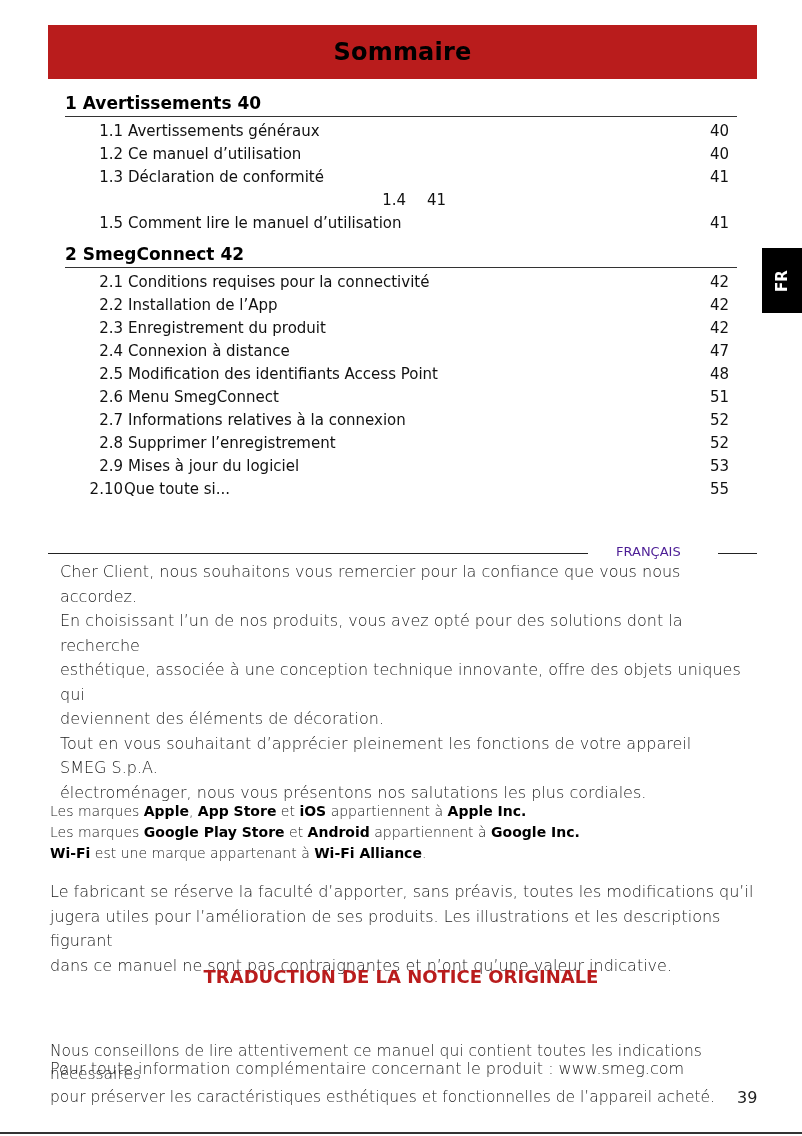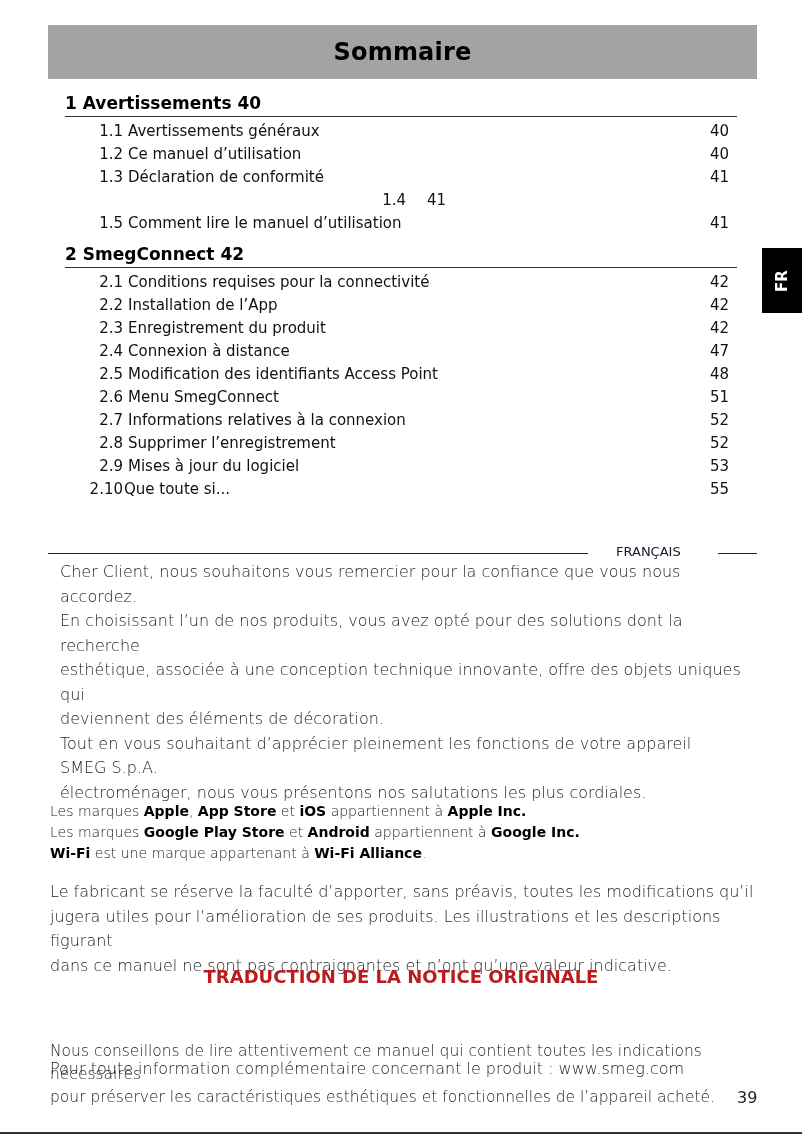--- a/index.html
+++ b/index.html
@@ -1,36 +1,36 @@
 <!DOCTYPE html>
 <html><head>
 <meta charset="utf-8">
 <style>
   html, body { margin:0; padding:0; background:#fff; }
   body { width:802px; height:1136px; position:relative; overflow:hidden;
          font-family:"DejaVu Sans", "Liberation Sans", sans-serif; color:#111; }
   .title-band { position:absolute; left:48px; top:25px; width:709px; height:54px;
-                background:#a3a3a3; display:flex; align-items:center; justify-content:center; }
+                background:#b91c1c; display:flex; align-items:center; justify-content:center; }
   .title-band h1 { margin:0; font-size:24px; font-weight:bold; color:#000; letter-spacing:0.2px; }
 
   .toc { position:absolute; left:65px; width:672px; }
   .chapter-head { font-size:17px; font-weight:bold; color:#000; height:22px; line-height:22px;
                   border-bottom:1.5px solid #333; padding-bottom:2px; }
   .entry { display:flex; font-size:15px; height:23px; line-height:23px; color:#111;justify-content:center; }
   .entry .num { width:58px; text-align:right; padding-right:0; box-sizing:border-box; }
   .entry .label { flex:1; padding-left:5px; }
   .entry .page { width:40px; text-align:right; padding-right:8px; }
 
   .fr-tab { position:absolute; left:762px; top:248px; width:40px; height:65px; background:#000;
             display:flex; align-items:center; justify-content:center; }
   .fr-tab span { color:#fff; font-weight:bold; font-size:15px; transform:rotate(-90deg); display:block; }
 
   .lang-row { position:absolute; left:48px; top:544px; width:709px; height:18px; }
   .lang-row .line-left { position:absolute; left:0; top:9px; width:540px; height:1px; background:#222; }
-  .lang-row .lang-label { position:absolute; left:568px; top:0; font-size:13px; color:#0f172a; }
+  .lang-row .lang-label { position:absolute; left:568px; top:0; font-size:13px; color:#4c1d95; }
   .lang-row .line-right { position:absolute; left:670px; top:9px; width:39px; height:1px; background:#222; }
 
   .para { position:absolute; font-size:16px; line-height:24.5px; color:#222; font-weight:300; }
   .p-intro { left:60px; top:560px; width:700px; }
   .p-trademarks { left:50px; top:801px; width:700px; font-size:14px; line-height:21px; }
   .p-trademarks b { font-weight:bold; color:#000; font-size:14px; }
   .p-reserve { left:50px; top:880px; width:710px; line-height:24.5px; }
   .heading2 { position:absolute; left:0; top:966px; width:802px; text-align:center;
               font-size:18px; font-weight:bold; color:#b91c1c; }
   .p-advice { left:50px; top:1040px; width:710px; font-size:15.5px; line-height:23px; }

